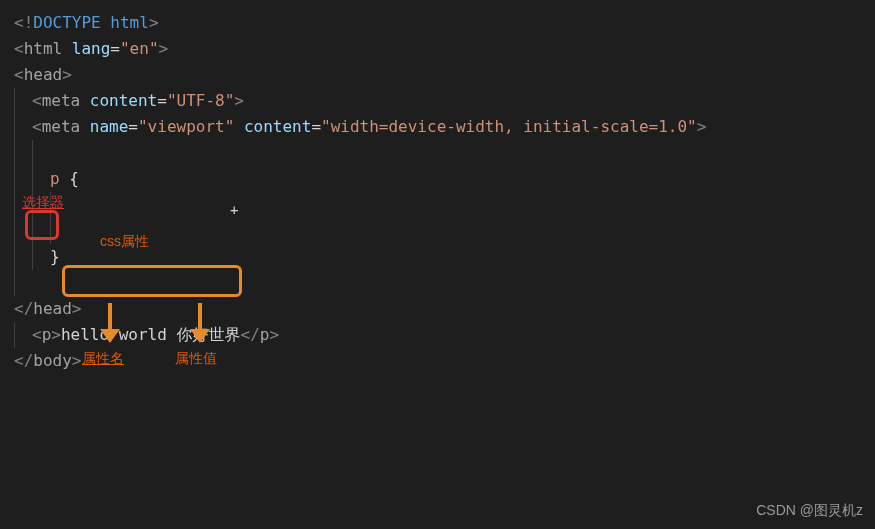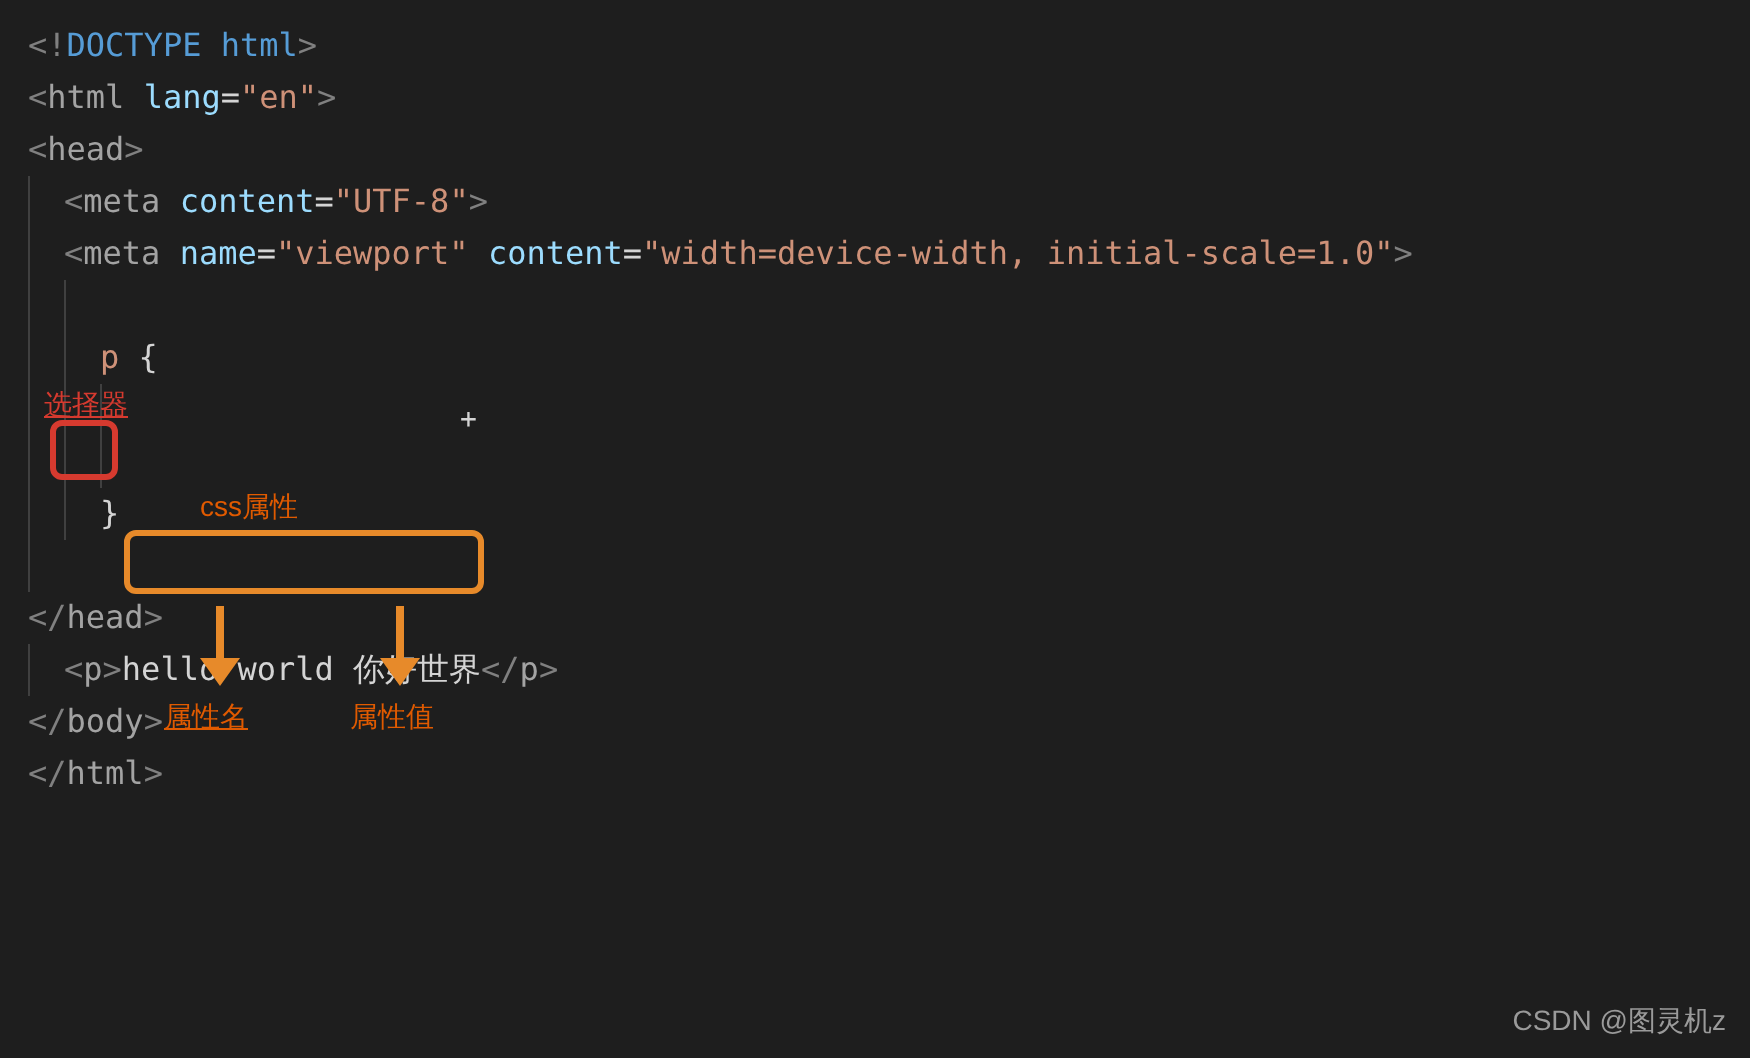--- a/index.html
+++ b/index.html
@@ -127,29 +127,28 @@
   <div class="line"><span class="pad1"><span class="indent-guide"></span></span></div>
 
 
   <div class="line"><span class="bracket">&lt;</span><span class="slash">/</span><span class="tag">head</span><span class="bracket">&gt;</span></div>
 
 
   <div class="line"><span class="pad1"><span class="indent-guide"></span></span><span class="bracket">&lt;</span><span class="tag">p</span><span class="bracket">&gt;</span><span class="text">hello world 你好世界</span><span class="bracket">&lt;</span><span class="slash">/</span><span class="tag">p</span><span class="bracket">&gt;</span></div>
 
   <div class="line"><span class="bracket">&lt;</span><span class="slash">/</span><span class="tag">body</span><span class="bracket">&gt;</span></div>
 
-  <div class="line"><span class="bracket">&lt;</span><span class="slash">/</span><span class="tag">html</span><span class="bracket">&gt;</span></div>
 
   <div class="overlay">
     <span class="cursor-dot" style="left:230px; top:197px;">+</span>
 
     <span class="annot-label red" style="left:22px; top:189px;text-decoration:underline;">选择器</span>
     <span class="box-red" style="left:25px; top:210px; width:34px; height:30px;"></span>
 
-    <span class="annot-label" style="left:100px; top:240px;">css属性</span>
+    <span class="annot-label" style="left:100px; top:228px;">css属性</span>
     <span class="box-orange" style="left:62px; top:265px; width:180px; height:32px;"></span>
 
     <span class="arrow" style="left:100px; top:303px;">
         <span class="shaft"></span>
         <span class="head"></span>
       </span>
     <span class="arrow" style="left:190px; top:303px;">
         <span class="shaft"></span>
         <span class="head"></span>
       </span>

